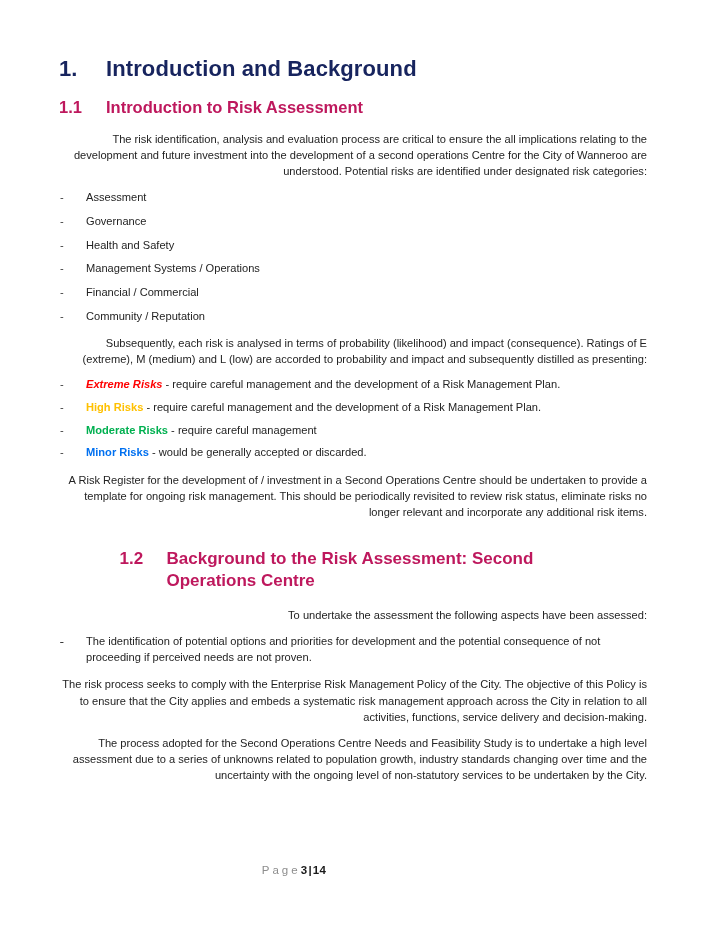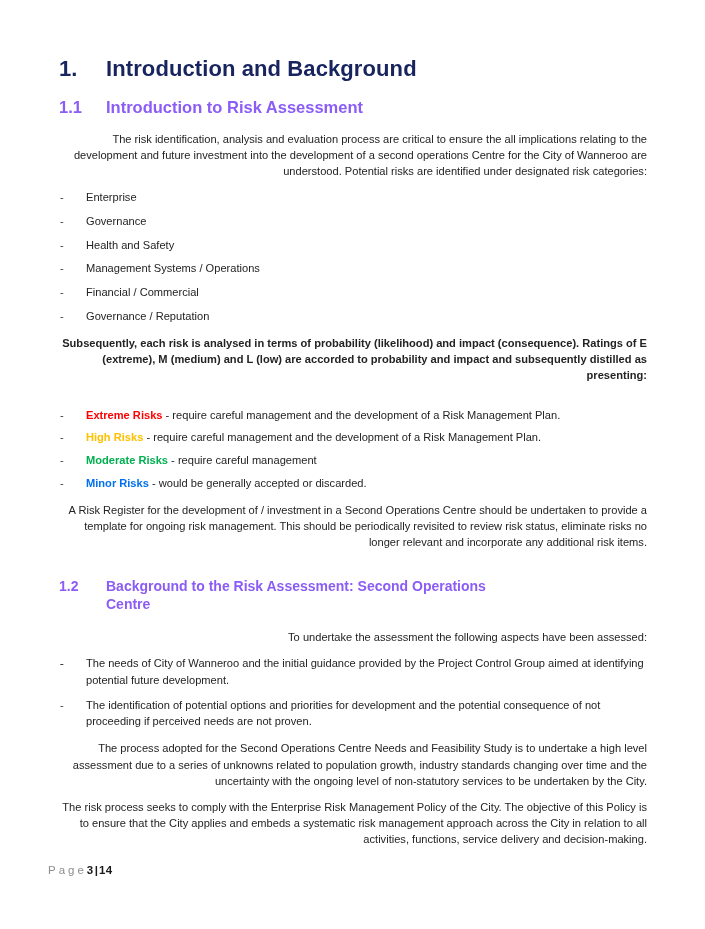--- a/index.html
+++ b/index.html
@@ -35,53 +35,53 @@
     margin: 0 0 14px 0;
     letter-spacing: 0.1px;
   }
   .h1 .num {
     width: 47px;
     flex: 0 0 47px;
   }
   .h2 {
     display: flex;
     align-items: baseline;
-    color: #8b5cf6;
+    color: #be185d;
     font-size: 16.5px;
     font-weight: bold;
     line-height: 1.28;
     margin: 0 0 13px 0;
   }
   .h2 .num {
     width: 47px;
     flex: 0 0 47px;
   }
   .h2 .txt {
     flex: 1 1 auto;
   }
   .h2.spaced {
     margin-top: 28px;
     margin-bottom: 15px;
-    font-size: 14px;
+    font-size: 17px;
+    justify-content: center;
   }
   .h2.spaced .txt {
     max-width: 420px;
   }
 
   
   p.body {
     font-size: 11.1px;
     line-height: 16.2px;
     margin: 0 0 10px 0;
     text-align: right;
     color: #232323;
   }
   p.body.tight {
-    margin-bottom: 23px;
-    font-weight: bold;
+    margin-bottom: 9px;
   }
 
   
   ul.dashlist {
     list-style: none;
     margin: 0 0 9px 0;
     padding: 0;
   }
   ul.dashlist li {
     position: relative;
@@ -104,34 +104,34 @@
     margin-bottom: 9px;
   }
   ul.dashlist.risk li {
     margin-bottom: 6.5px;
   }
 
   
   .risk-label {
     font-weight: bold;
   }
-  .risk-extreme  { color: #ff0000; }
+  .risk-extreme  { color: #ff0000; font-style: italic; }
   .risk-high     { color: #ffc000; }
   .risk-moderate { color: #00b050; text-align: right; }
   .risk-minor    { color: #0070f0; }
 
   .gap-after-list { height: 2px; }
 
   
   .footer {
     position: absolute;
     left: 0;
     top: 864px;
     width: 599px;
-    text-align: left;
+    text-align: center;
     padding-right: 59px;
     box-sizing: border-box;
     font-size: 11.5px;
     padding-left: 48px;
   }
   .footer .word {
     color: #8d8d8d;
     letter-spacing: 3px;
   }
   .footer .pageno {
@@ -160,41 +160,41 @@
     <div class="h2">
       <span class="num">1.1</span>
       <span class="txt">Introduction to Risk Assessment</span>
     </div>
 
     <p class="body">The risk identification, analysis and evaluation process are critical to ensure the all implications relating to the development and future investment into the development of a second operations Centre for the City of Wanneroo are understood.  Potential risks are identified under designated risk categories:</p>
 
     <ul class="dashlist">
       <li>
         <span class="dash">-</span>
-        <span>Enterprise</span>
+        <span>Assessment</span>
       </li>
       <li>
         <span class="dash">-</span>
         <span>Governance</span>
       </li>
       <li>
         <span class="dash">-</span>
         <span>Health and Safety</span>
       </li>
       <li>
         <span class="dash">-</span>
         <span>Management Systems / Operations</span>
       </li>
       <li>
         <span class="dash">-</span>
         <span>Financial / Commercial</span>
       </li>
       <li>
         <span class="dash">-</span>
-        <span>Governance / Reputation</span>
+        <span>Community / Reputation</span>
       </li>
     </ul>
 
     <div class="gap-after-list"></div>
 
     <p class="body tight">Subsequently, each risk is analysed in terms of probability (likelihood) and impact (consequence).  Ratings of E (extreme), M (medium) and L (low) are accorded to probability and impact and subsequently distilled as presenting:</p>
 
     <ul class="dashlist risk">
       <li>
         <span class="dash">-</span>
@@ -228,33 +228,32 @@
     </div>
 
     <p class="body">To undertake the assessment the following aspects have been assessed:</p>
 
     <ul class="dashlist wrapped">
       <li>
         <span class="dash">-</span>
       </li>
       <li>
         <span class="dash">-</span>
-        <span>The needs of City of Wanneroo and the initial guidance provided by the Project Control Group aimed at identifying potential future development.</span>
       </li>
       <li>
         <span class="dash">-</span>
         <span>The identification of potential options and priorities for development and the potential consequence of not proceeding if perceived needs are not proven.</span>
       </li>
     </ul>
 
     <div class="gap-after-list"></div>
 
+    <p class="body">The risk process seeks to comply with the Enterprise Risk Management Policy of the City. The objective of this Policy is to ensure that the City applies and embeds a systematic risk management approach across the City in relation to all activities, functions, service delivery and decision-making.</p>
+
     <p class="body">The process adopted for the Second Operations Centre Needs and Feasibility Study is to undertake a high level assessment due to a series of unknowns related to population growth, industry standards changing over time and the uncertainty with the ongoing level of non-statutory services to be undertaken by the City.</p>
-
-    <p class="body">The risk process seeks to comply with the Enterprise Risk Management Policy of the City. The objective of this Policy is to ensure that the City applies and embeds a systematic risk management approach across the City in relation to all activities, functions, service delivery and decision-making.</p>
 
   </div>
 
   <div class="footer">
     <span class="word">Page</span><span class="pageno">3</span><span class="sep">|</span><span class="pageno">14</span>
   </div>
 
 </div>
 
 </body></html>

